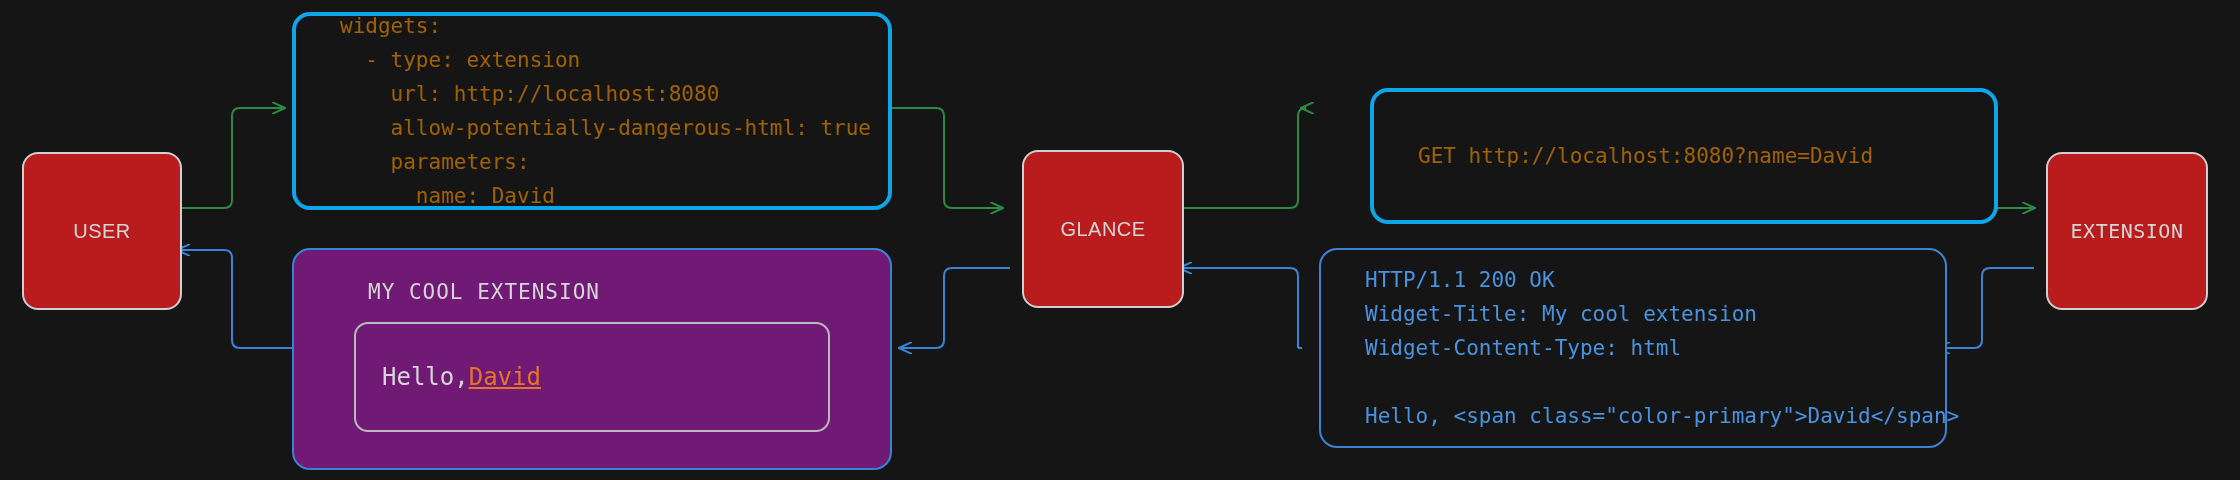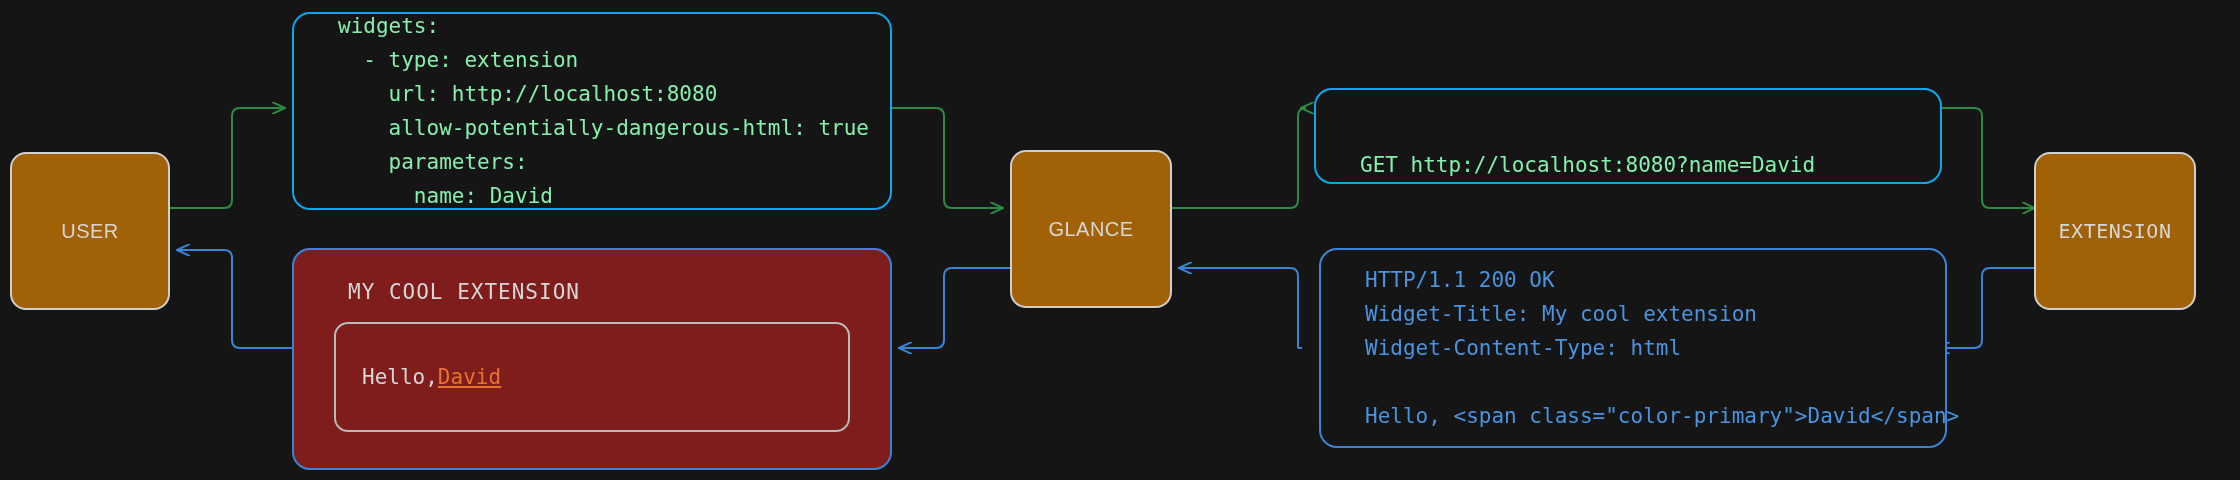--- a/index.html
+++ b/index.html
@@ -23,26 +23,27 @@
     top: 0;
     width: 2240px;
     height: 480px;
     pointer-events: none;
   }
   .node {
     position: absolute;
     box-sizing: border-box;
     border: 2px solid #cfcfcf;
     border-radius: 16px;
-    background: #a16207;
+    background: #b91c1c;
     display: flex;
     align-items: center;
     justify-content: center;
     color: #d6d6d6;
     letter-spacing: 0.5px;
+    margin-left: 12px;
   }
   .node-plain {
     font-family: "Liberation Sans", sans-serif;
     font-size: 20px;
   }
   .node-mono {
     font-family: "DejaVu Sans Mono", monospace;
     font-size: 20px;
   }
   .codebox {
@@ -52,57 +53,57 @@
     background: #151515;
     font-family: "DejaVu Sans Mono", monospace;
     font-size: 21px;
     line-height: 1.62;
     white-space: pre;
     display: flex;
     flex-direction: column;
     justify-content: center;
   }
   .codebox.green {
-    border: 2px solid #0ea5e9;
-    color: #86efac;
+    border: 4px solid #0ea5e9;
+    color: #a16207;
   }
   .codebox.blue {
     border: 2px solid #3a84d6;
     color: #4a93e0;
     margin-left: 17px;
   }
   .codebox .pad {
     padding-left: 44px;
   }
   .widgetcard {
     position: absolute;
     box-sizing: border-box;
     border: 2px solid #3a84d6;
     border-radius: 18px;
-    background: #7f1d1d;
-    padding: 30px 40px;
+    background: #701a75;
+    padding: 30px 60px;
   }
   .widget-title {
     font-family: "DejaVu Sans Mono", monospace;
     font-size: 21px;
     color: #d6d6d6;
     letter-spacing: 1px;
     margin-bottom: 18px;
     padding-left: 14px;
   }
   .widget-body {
     box-sizing: border-box;
     border: 2px solid #b9b9b9;
     border-radius: 14px;
     height: 110px;
     display: flex;
     align-items: center;
     padding-left: 26px;
     font-family: "DejaVu Sans Mono", monospace;
-    font-size: 21px;
+    font-size: 24px;
     color: #d6d6d6;
   }
   .accent {
     color: #e8732a;
     text-decoration: underline;
   }
 </style>
 </head>
 <body>
 
@@ -148,21 +149,21 @@
 
   <div class="codebox green" style="left:292px; top:12px; width:600px; height:198px;">
     <div class="pad">widgets:
   - type: extension
     url: http://localhost:8080
     allow-potentially-dangerous-html: true
     parameters:
       name: David</div>
   </div>
 
-  <div class="codebox green" style="left:1314px; top:88px; width:628px; height:96px;justify-content:flex-end;">
+  <div class="codebox green" style="left:1370px; top:88px; width:628px; height:136px;">
     <div class="pad">GET http://localhost:8080?name=David</div>
   </div>
 
   <div class="codebox blue" style="left:1302px; top:248px; width:628px; height:200px;">
     <div class="pad">HTTP/1.1 200 OK
 Widget-Title: My cool extension
 Widget-Content-Type: html
 
 Hello, &lt;span class="color-primary"&gt;David&lt;/span&gt;</div>
   </div>

